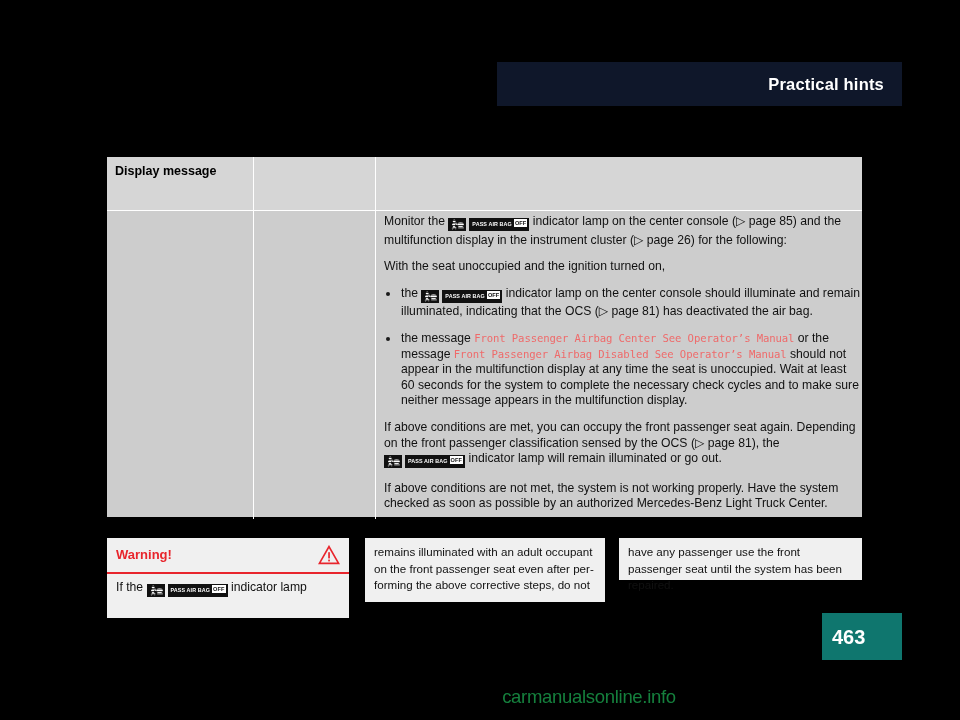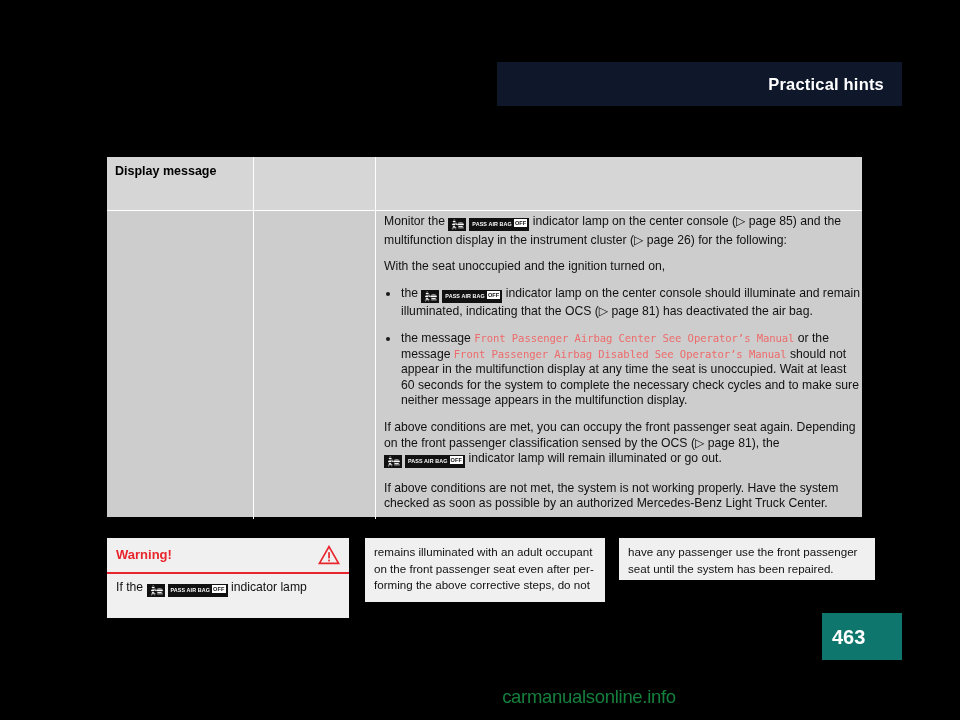--- a/index.html
+++ b/index.html
@@ -110,21 +110,21 @@
     position:absolute;left:9px;top:42px;width:228px;
     font-size:12.2px;color:#111;line-height:15px;
   }
 
   
   .contbox{
     position:absolute;background:#f0f0f0;
     font-size:11.6px;color:#111;line-height:16.5px;
   }
   .contbox.b1{left:365px;top:538px;width:240px;height:64px;}
-  .contbox.b2{left:619px;top:538px;width:243px;height:42px;padding-left:13px;}
+  .contbox.b2{left:619px;top:538px;width:243px;height:42px;}
   .contbox .inner{position:absolute;left:9px;top:6px;right:7px;}
 
   
   .pagenum{
     position:absolute;left:822px;top:613px;width:80px;height:47px;
     background:#0f766e;
   }
   .pagenum span{
     position:absolute;left:10px;top:50%;transform:translateY(-50%);
     color:#fff;font-size:20px;font-weight:bold;

